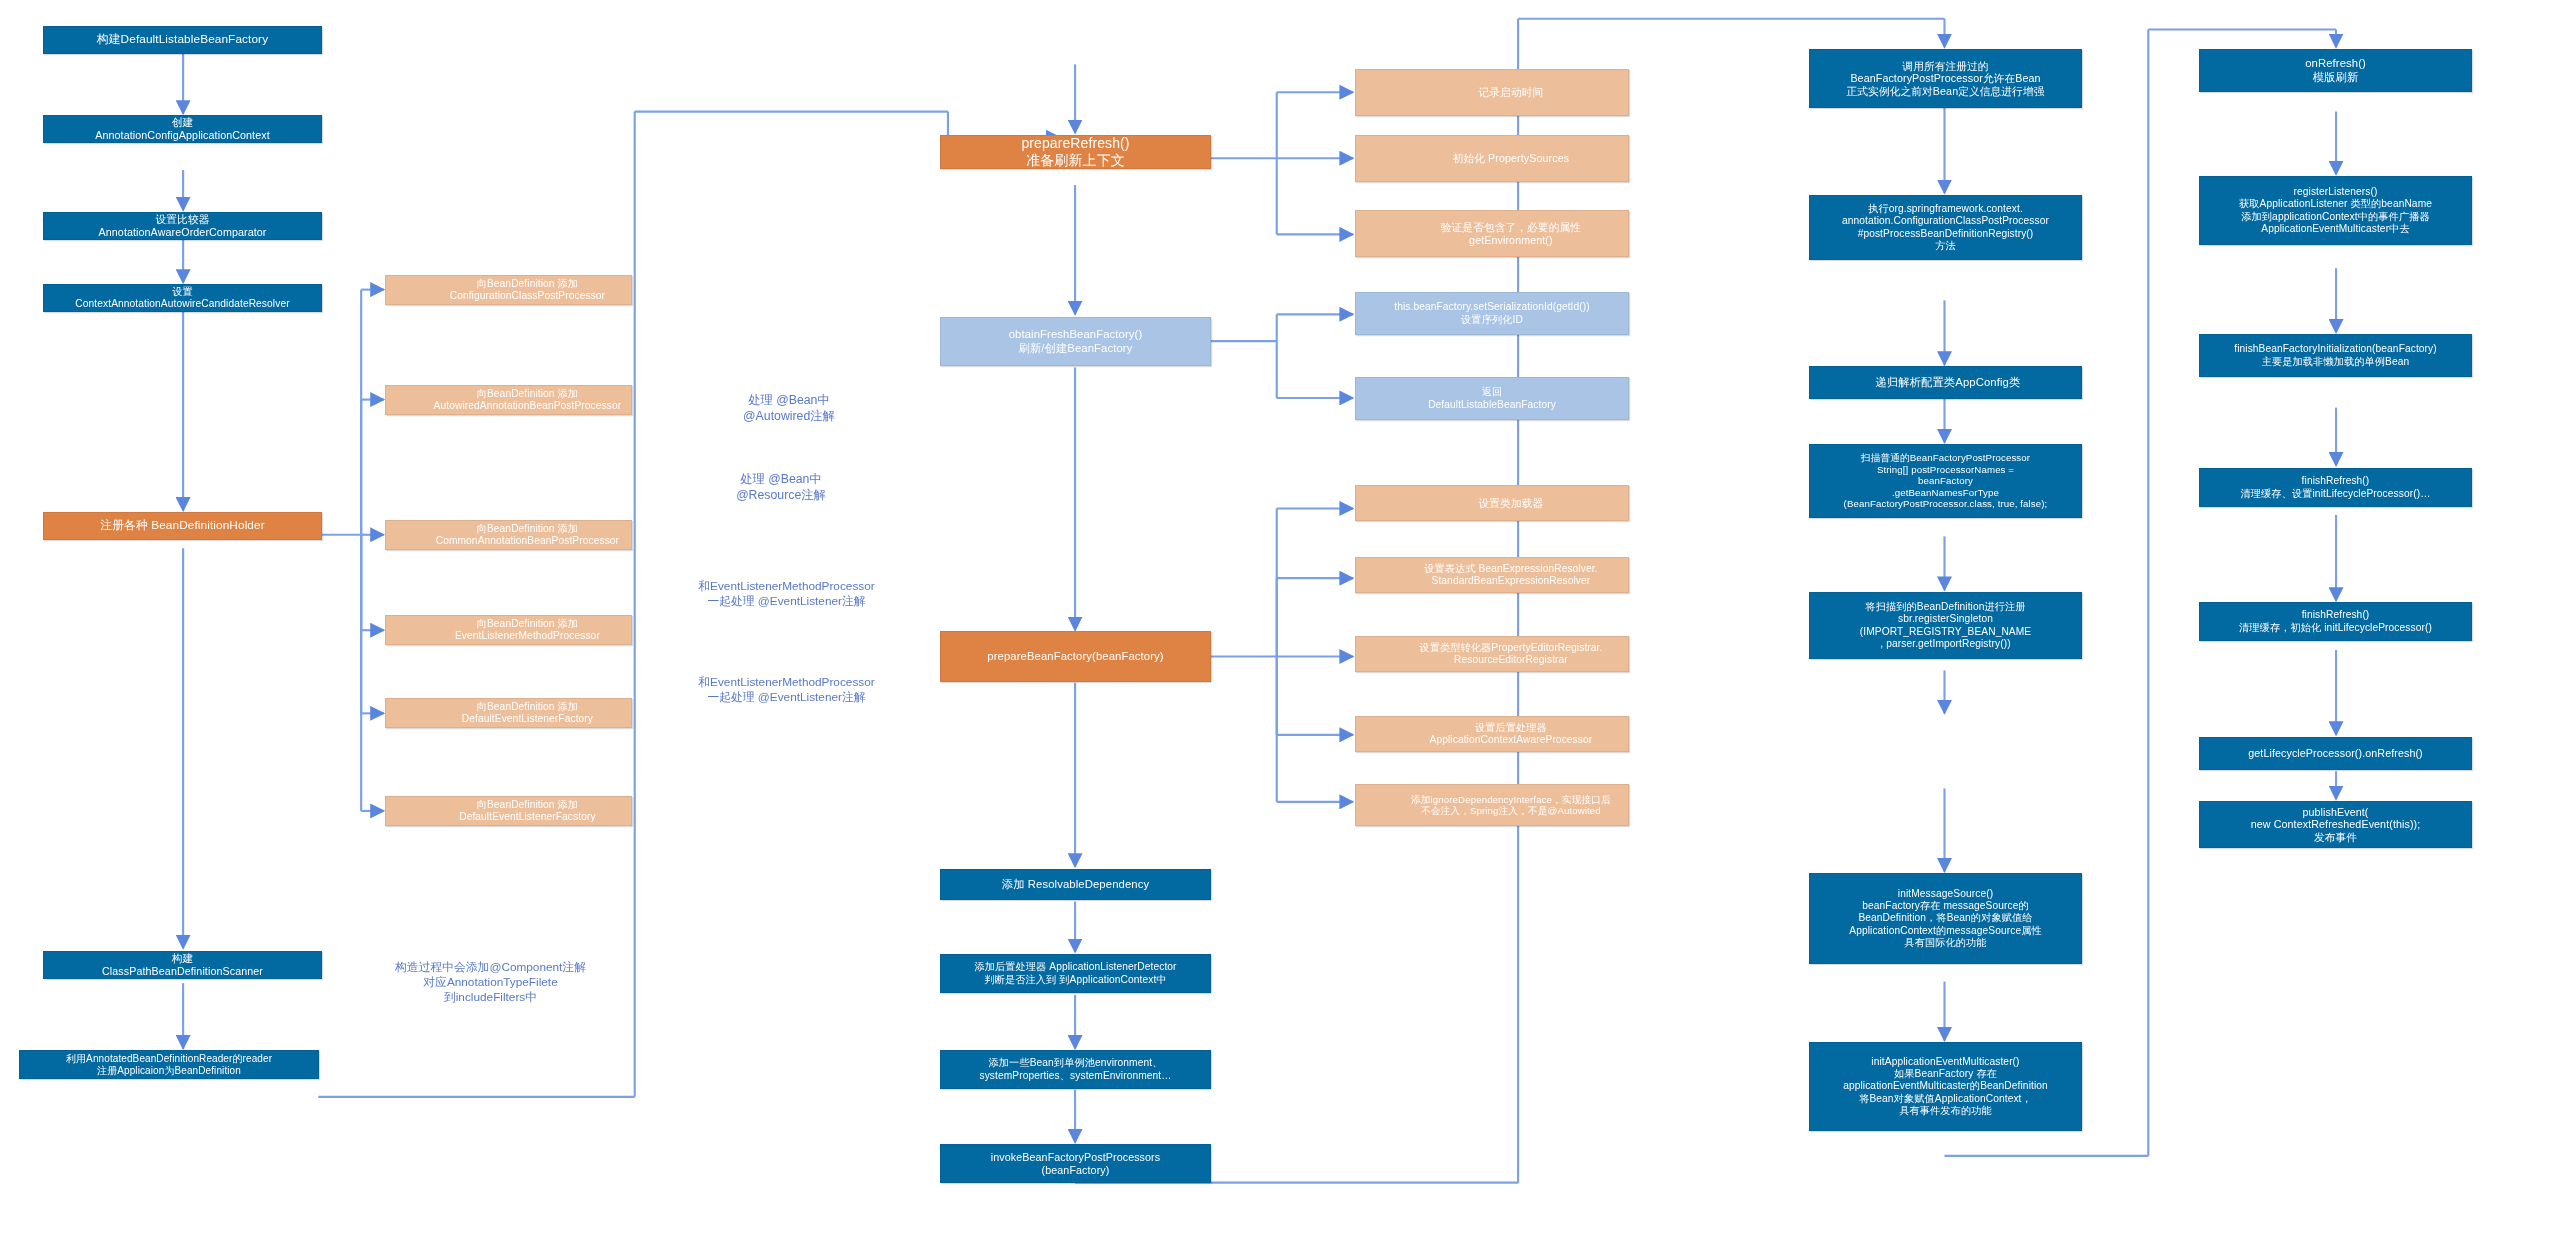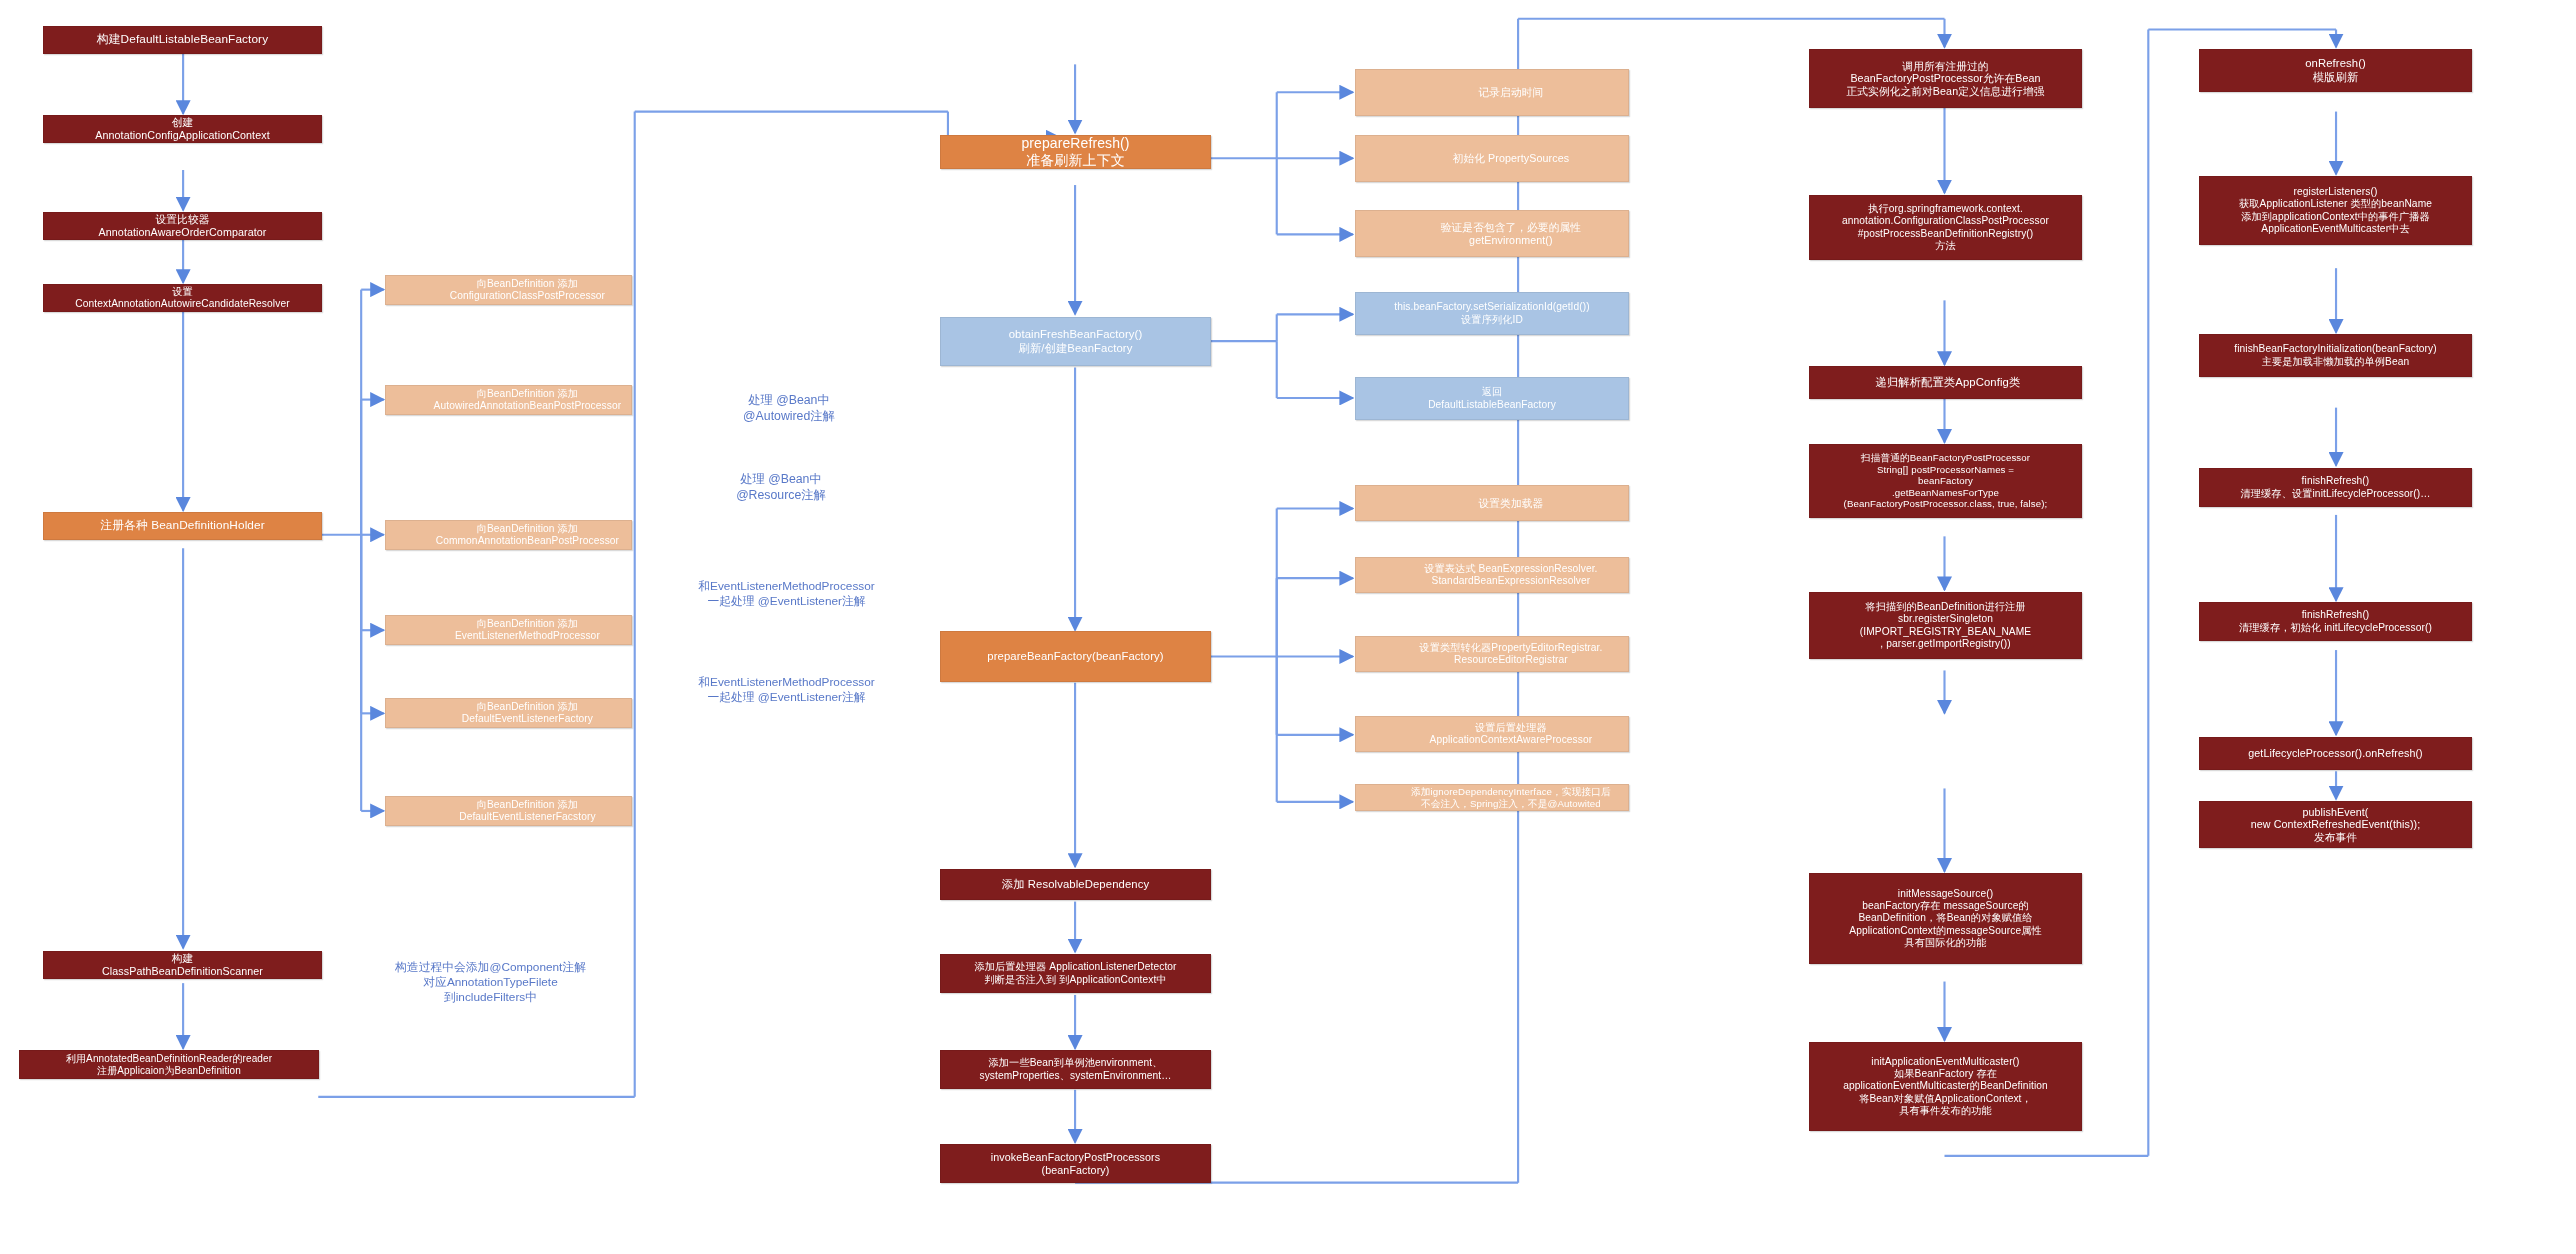--- a/index.html
+++ b/index.html
@@ -32,21 +32,21 @@
     text-align: center;
     color: #ffffff;
     line-height: 1.18;
     border: 0.5px solid rgba(0,0,0,0.07);
     box-shadow: 0.5px 0.5px 1.1px rgba(0,0,0,0.18);
     padding: 1.1px 3.2px;
     white-space: pre-line;
     letter-spacing: 0.1px;
     z-index: 3;
   }
-  .node.blue        { background: #7f1d1d; }
+  .node.blue        { background: #0369a1; }
   .node.blue-light  { background: #a9c4e4; }
   .node.orange      { background: #de8344; }
   .node.orange-light{ background: #edbe9a; padding-left: 41px; }
 
   .annot {
     position: absolute;
     box-sizing: border-box;
     color: #5878c8;
     text-align: center;
     line-height: 1.28;
@@ -241,21 +241,21 @@
 
   <div class="node orange-light" style="left:1355px; top:557px; width:274px; height:36px; font-size:10.2px;">设置表达式 BeanExpressionResolver.
 StandardBeanExpressionResolver</div>
 
   <div class="node orange-light" style="left:1355px; top:636px; width:274px; height:36px; font-size:10.2px;">设置类型转化器PropertyEditorRegistrar.
 ResourceEditorRegistrar</div>
 
   <div class="node orange-light" style="left:1355px; top:716px; width:274px; height:36px; font-size:10.2px;">设置后置处理器
 ApplicationContextAwareProcessor</div>
 
-  <div class="node orange-light" style="left:1355px; top:784px; width:274px; height:27px; font-size:9.7px;">添加ignoreDependencyInterface，实现接口后
+  <div class="node orange-light" style="left:1355px; top:784px; width:274px; height:42px; font-size:9.7px;">添加ignoreDependencyInterface，实现接口后
 不会注入，Spring注入，不是@Autowited</div>
 
   <div class="node blue" style="left:1809px; top:49px; width:273px; height:59px; font-size:10.7px;">调用所有注册过的
 BeanFactoryPostProcessor允许在Bean
 正式实例化之前对Bean定义信息进行增强</div>
 
   <div class="node blue" style="left:1809px; top:195px; width:273px; height:65px; font-size:10.2px;">执行org.springframework.context.
 annotation.ConfigurationClassPostProcessor
 #postProcessBeanDefinitionRegistry()
 方法</div>

